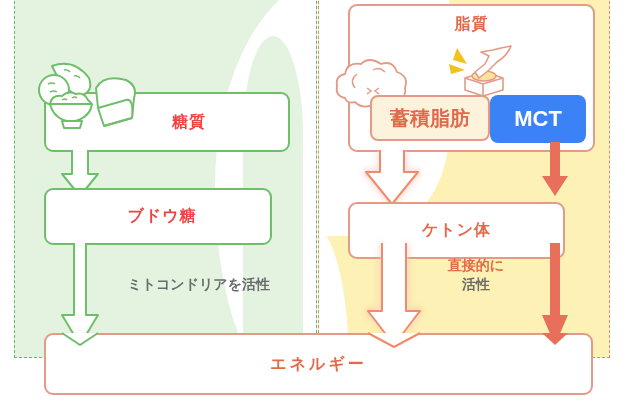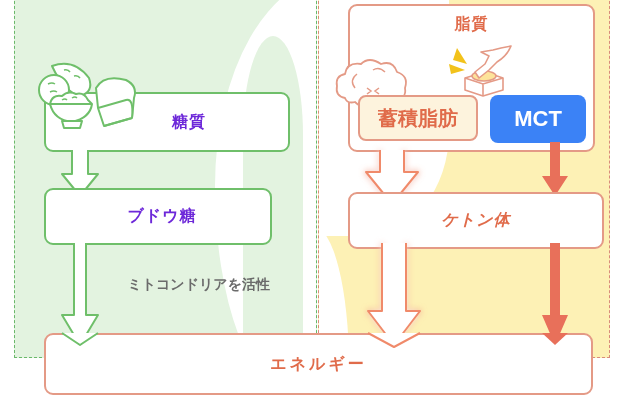--- a/index.html
+++ b/index.html
@@ -18,25 +18,25 @@
     left: 318px; top: -4px; width: 292px; height: 362px;
     border: 1.5px dashed #d98b7a; border-top: none; box-sizing: border-box;
     background: #fdf1b5; overflow: hidden;
   }
   .bg-shape { position: absolute; background: #ffffff; }
   .box {
     position: absolute; box-sizing: border-box; background: #ffffff;
     border-radius: 9px; display: flex; align-items: center; justify-content: center;
     font-weight: bold;
   }
-  .box.green { border: 2px solid #6fbf6a; color: #6d28d9; padding-left: 8px; }
+  .box.green { border: 2px solid #6fbf6a; color: #ef4444; padding-left: 8px; }
   .box.salmon { border: 2px solid #e49a86; color: #e06b4a; }
   .label { font-size: 16px; letter-spacing: 1px; }
   .tag-fat {
-    position: absolute; box-sizing: border-box; left: 358px; top: 95px; width: 120px; height: 46px;
+    position: absolute; box-sizing: border-box; left: 370px; top: 95px; width: 120px; height: 46px;
     border: 2px solid #e49a86; border-radius: 8px; background: #fdf3dd;
     color: #e06b4a; font-weight: bold; font-size: 20px;
     display: flex; align-items: center; justify-content: center;
   }
   .tag-mct {
     position: absolute; box-sizing: border-box; left: 490px; top: 95px; width: 96px; height: 48px;
     border-radius: 8px; background: #3b82f6; color: #ffffff;
     font-weight: bold; font-size: 22px;
     display: flex; align-items: center; justify-content: center;
     font-family: "Liberation Sans", sans-serif;
@@ -131,33 +131,35 @@
         </feMerge>
     </filter>
   </defs>
   <path d="M18 0 L18 22 L4 22 L30 54 L56 22 L42 22 L42 0" fill="#ffffff" stroke="#f08a6a" stroke-width="2" stroke-linejoin="round" filter="url(#glow)"></path>
 </svg>
 
 <svg style="left:540px; top:142px;" width="30" height="56" viewBox="0 0 30 56">
   <path d="M10 0 L20 0 L20 34 L28 34 L15 54 L2 34 L10 34 Z" fill="#e8705a"></path>
 </svg>
 
-<div class="box salmon" style="left:348px; top:192px; width:256px; height:57px;font-style:italic;">
+<div class="box salmon" style="left:348px; top:202px; width:217px; height:57px;">
   <span class="label">ケトン体</span>
 </div>
 
 <svg style="left:364px; top:243px;" width="60" height="106" viewBox="0 0 60 106">
   <path d="M18 0 L18 68 L4 68 L30 102 L56 68 L42 68 L42 0" fill="#ffffff" stroke="#f08a6a" stroke-width="2" stroke-linejoin="round" filter="url(#glow)"></path>
 </svg>
 
 <svg style="left:540px; top:243px;" width="30" height="104" viewBox="0 0 30 104">
   <path d="M10 0 L20 0 L20 72 L28 72 L15 102 L2 72 L10 72 Z" fill="#e8705a"></path>
 </svg>
 
 <div class="note" style="left:418px; top:256px; width:116px;">
+  <div class="accent">直接的に</div>
+  <div>活性</div>
 </div>
 
 <div class="box salmon" style="left:44px; top:333px; width:549px; height:62px;">
   <span class="label" style="letter-spacing:3px;text-align:right;">エネルギー</span>
 </div>
 
 <svg style="left:62px; top:333px;" width="36" height="14" viewBox="0 0 36 14">
   <path d="M0 0 L18 12 L36 0" fill="#ffffff" stroke="#6fbf6a" stroke-width="2" stroke-linejoin="round"></path>
 </svg>
 <svg style="left:368px; top:333px;" width="52" height="16" viewBox="0 0 52 16">

